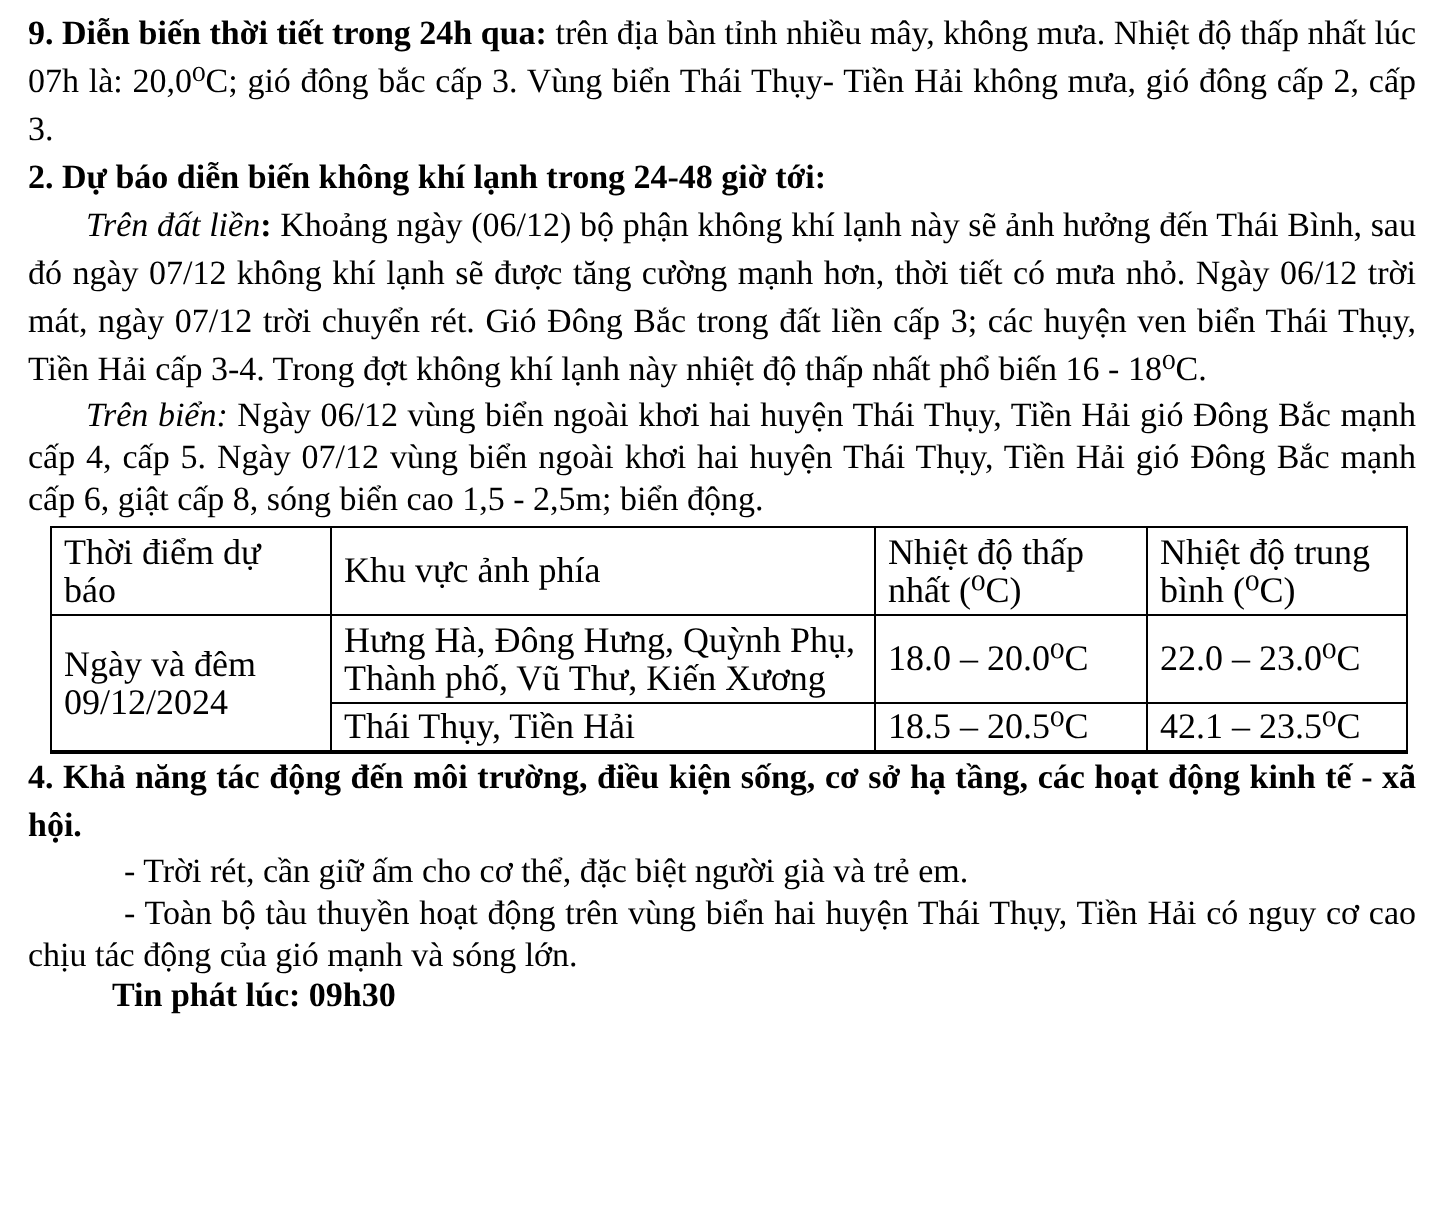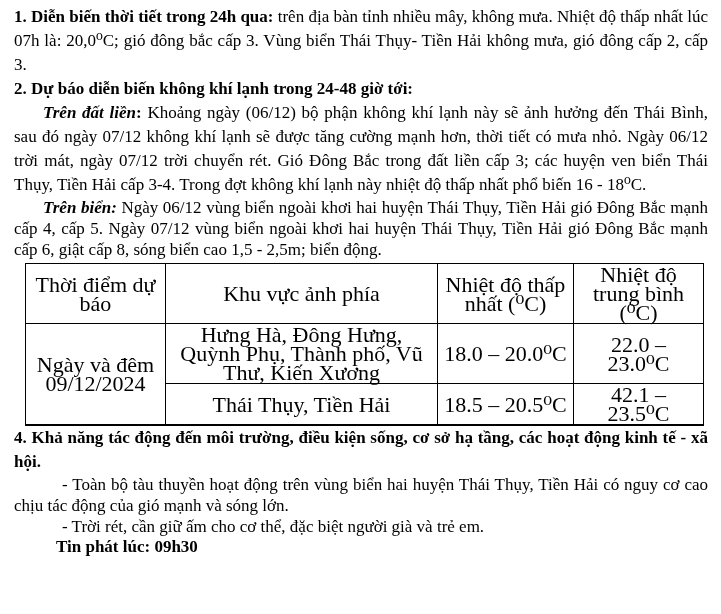--- a/index.html
+++ b/index.html
@@ -13,53 +13,53 @@
     font-family: "Liberation Serif", "DejaVu Serif", serif;
     font-size: 17px;
     overflow: hidden;
   }
   p { margin: 0; text-align: justify; }
   .lh24 { line-height: 24px; }
   .lh21 { line-height: 21px; }
   .lh19 { line-height: 19px; }
   .b  { font-weight: bold; }
   .i  { font-style: italic; }
-  .bi { font-weight: bold; font-style: italic; }
+  .bi { font-weight: normal; font-style: italic; }
   .ind    { text-indent: 29px; }
   .bullet { text-indent: 48px; }
   .risk   { text-indent: 49px; }
   .issued { text-indent: 42px; }
   .mt8 { margin-top: 9px; }
   table.forecast {
     border-collapse: collapse;
     table-layout: fixed;
     width: 678px;
     margin: 3px 0 0 11px;
     border: 1px solid #000;
     border-bottom-width: 2px;
   }
   table.forecast th, table.forecast td {
     border: 1px solid #000;
-    text-align: center;
+    text-align: left;
     vertical-align: middle;
     font-weight: normal;
     padding: 1px 6px;
     line-height: 19px;
-    font-size: 22px;
+    font-size: 18px;
   }
   table.forecast th { height: 41px; }
   tr.r1 td { height: 41px; }
   tr.r2 td { height: 21px; }
 </style>
 </head>
 <body>
 
 <div>
 
-  <p class="lh24"><span class="b">1. Diễn biến thời tiết trong 24h qua:</span><span> trên địa bàn tỉnh nhiều mây, không mưa. Nhiệt độ thấp nhất lúc 07h là: 20,0⁰C; gió đông bắc cấp 3. Vùng biển Thái Thụy- Tiền Hải không mưa, gió đông cấp 2, cấp 3.</span></p>
+  <p class="lh24"><span class="b">9. Diễn biến thời tiết trong 24h qua:</span><span> trên địa bàn tỉnh nhiều mây, không mưa. Nhiệt độ thấp nhất lúc 07h là: 20,0⁰C; gió đông bắc cấp 3. Vùng biển Thái Thụy- Tiền Hải không mưa, gió đông cấp 2, cấp 3.</span></p>
 
 
   <p class="lh24 b">2. Dự báo diễn biến không khí lạnh trong 24-48 giờ tới:</p>
 
   <p class="lh24 ind"><span class="bi">Trên đất liền</span><span class="b">:</span><span> Khoảng ngày (06/12) bộ phận không khí lạnh này sẽ ảnh hưởng đến Thái Bình, sau đó ngày 07/12 không khí lạnh sẽ được tăng cường mạnh hơn, thời tiết có mưa nhỏ. Ngày 06/12 trời mát, ngày 07/12 trời chuyển rét. Gió Đông Bắc trong đất liền cấp 3; các huyện ven biển Thái Thụy, Tiền Hải cấp 3-4. Trong đợt không khí lạnh này nhiệt độ thấp nhất phổ biến 16 - 18⁰C.</span></p>
 
   <p class="lh21 ind"><span class="bi">Trên biển:</span><span> Ngày 06/12 vùng biển ngoài khơi hai huyện Thái Thụy, Tiền Hải gió Đông Bắc mạnh cấp 4, cấp 5. Ngày 07/12 vùng biển ngoài khơi hai huyện Thái Thụy, Tiền Hải gió Đông Bắc mạnh cấp 6, giật cấp 8, sóng biển cao 1,5 - 2,5m; biển động.</span></p>
 
 
   <table class="forecast">
@@ -86,21 +86,21 @@
         <td>Thái Thụy, Tiền Hải</td>
         <td>18.5 – 20.5⁰C</td>
         <td>42.1 – 23.5⁰C</td>
       </tr>
     </tbody>
   </table>
 
 
   <p class="lh24 b">4. Khả năng tác động đến môi trường, điều kiện sống, cơ sở hạ tầng, các hoạt động kinh tế - xã hội.</p>
 
+  <p class="lh21 bullet">- Trời rét, cần giữ ấm cho cơ thể, đặc biệt người già và trẻ em.</p>
+
   <p class="lh21 bullet">- Toàn bộ tàu thuyền hoạt động trên vùng biển hai huyện Thái Thụy, Tiền Hải có nguy cơ cao chịu tác động của gió mạnh và sóng lớn.</p>
-
-  <p class="lh21 bullet">- Trời rét, cần giữ ấm cho cơ thể, đặc biệt người già và trẻ em.</p>
 
 
 
   <p class="lh19 b issued">Tin phát lúc: 09h30</p>
 
 </div>
 
 </body></html>

